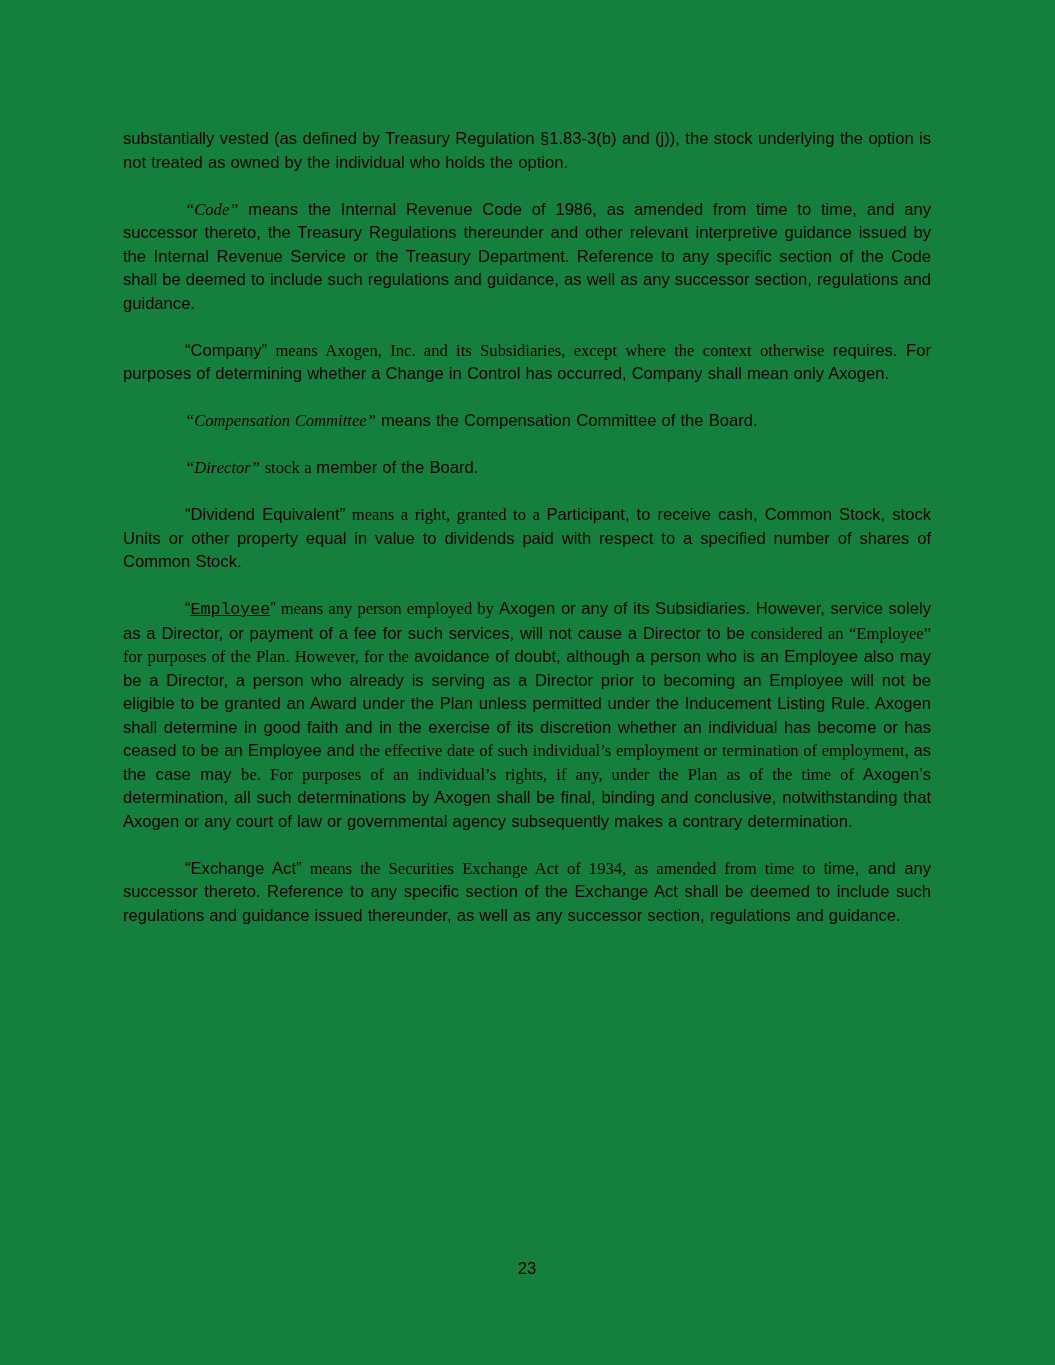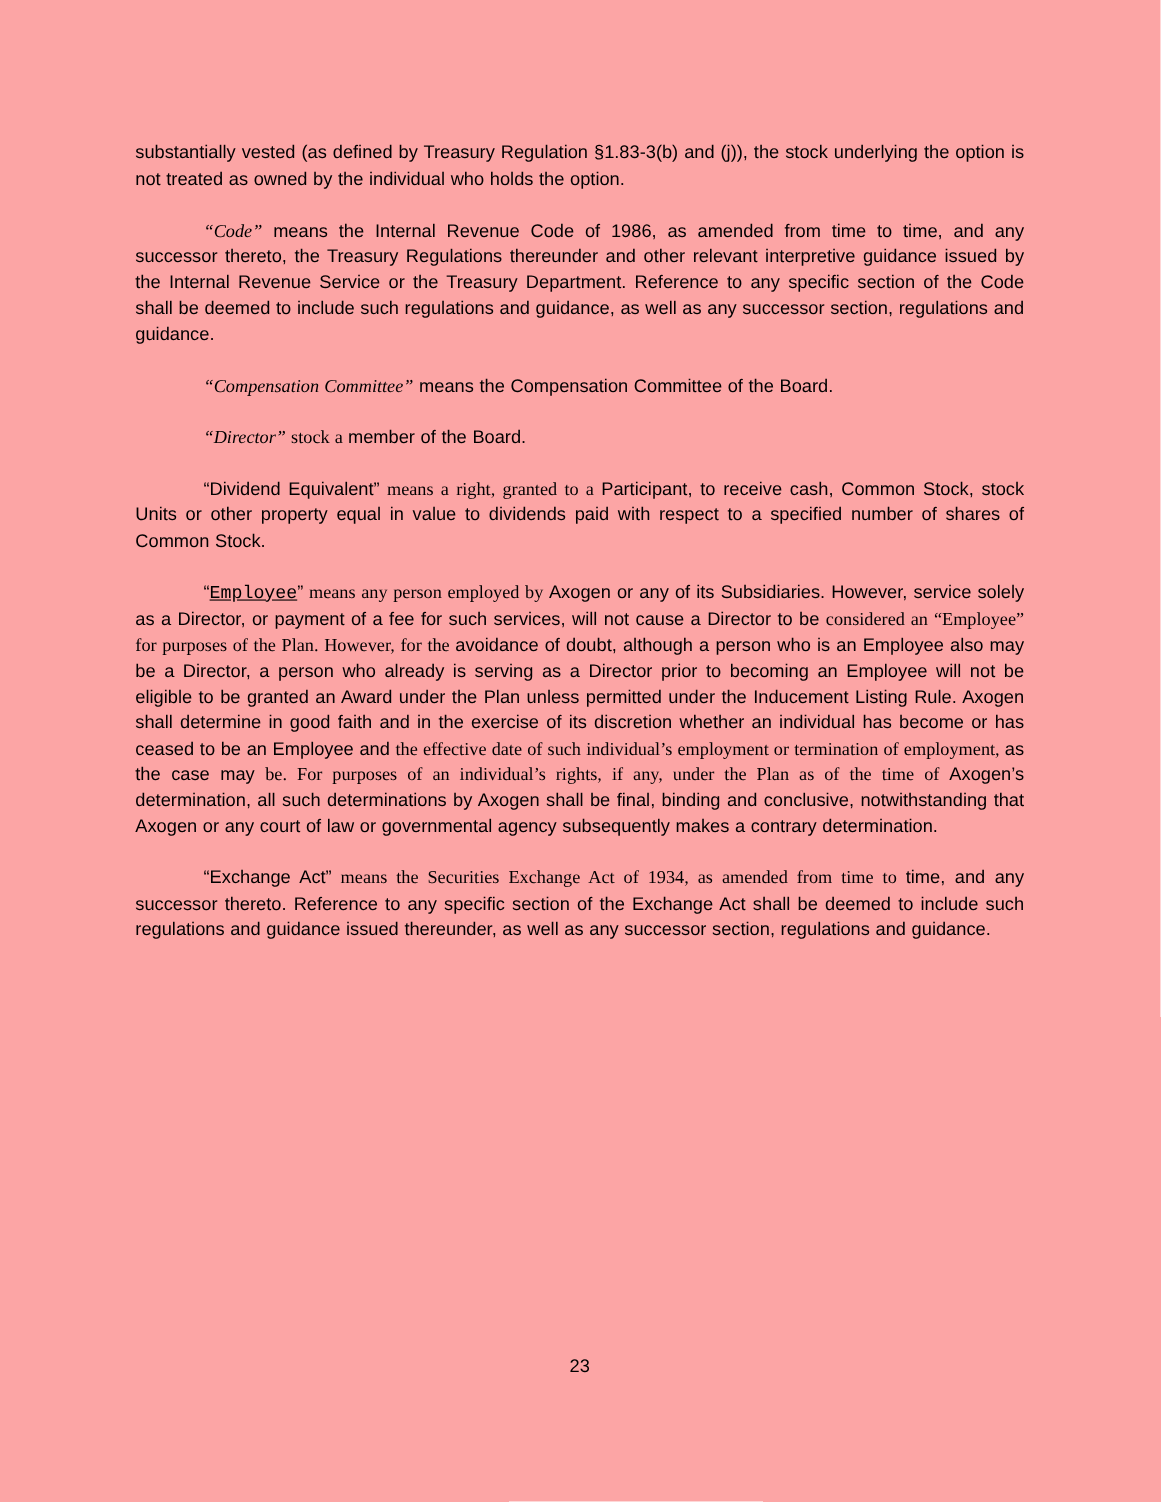--- a/index.html
+++ b/index.html
@@ -1,20 +1,20 @@
 <!DOCTYPE html>
 <html><head>
 <meta charset="utf-8">
 <style>
   html, body { margin: 0; padding: 0; background: #ffffff; }
   .page {
     position: relative;
     width: 1055px;
     height: 1365px;
-    background: #fca5a5;
+    background: #15803d;
     color: #000000;
     overflow: hidden;
   }
   .content {
     position: absolute;
     left: 123px;
     top: 127px;
     width: 808px;
     text-align: justify;
   }
@@ -26,35 +26,36 @@
   }
   .para + .para { margin-top: 23.5px; }
   .para.indent { text-indent: 62px; }
   .seg-sans { font-family: "Liberation Sans", sans-serif; }
   .seg-serif { font-family: "Liberation Serif", serif; }
   .seg-italic-serif { font-family: "Liberation Serif", serif; font-style: italic; }
   .seg-sans-underline { font-family: Liberation Mono, monospace; text-decoration: underline; }
   .page-number {
     position: absolute;
     left: 123px;
-    top: 1230px;
+    top: 1257px;
     width: 808px;
     text-align: center;
     font-family: "Liberation Sans", sans-serif;
     font-size: 16.6px;
     line-height: 23.5px;
   }
 </style>
 </head>
 <body>
 
 <div class="page">
   <div class="content">
       <p class="para"><span class="seg-sans">substantially vested (as defined by Treasury Regulation §1.83-3(b) and (j)), the stock underlying the option is not treated as owned by the individual who holds the option.</span></p>
       <p class="para indent"><span class="seg-italic-serif">“Code”</span><span class="seg-sans"> means the Internal Revenue Code of 1986, as amended from time to time, and any successor thereto, the Treasury Regulations thereunder and other relevant interpretive guidance issued by the Internal Revenue Service or the Treasury Department. Reference to any specific section of the Code shall be deemed to include such regulations and guidance, as well as any successor section, regulations and guidance.</span></p>
+      <p class="para indent"><span class="seg-sans">“Company”</span><span class="seg-serif"> means Axogen, Inc. and its Subsidiaries, except where the context otherwise </span><span class="seg-sans">requires. For purposes of determining whether a Change in Control has occurred, Company shall mean only Axogen.</span></p>
       <p class="para indent"><span class="seg-italic-serif">“Compensation Committee”</span><span class="seg-sans"> means the Compensation Committee of the Board.</span></p>
       <p class="para indent"><span class="seg-italic-serif">“Director”</span><span class="seg-serif"> stock a </span><span class="seg-sans">member of the Board.</span></p>
       <p class="para indent"><span class="seg-sans">“Dividend Equivalent”</span><span class="seg-serif"> means a right, granted to a </span><span class="seg-sans">Participant, to receive cash, Common Stock, stock Units or other property equal in value to dividends paid with respect to a specified number of shares of Common Stock.</span></p>
       <p class="para indent"><span class="seg-sans">“</span><span class="seg-sans-underline">Employee</span><span class="seg-sans">”</span><span class="seg-serif"> means any person employed by </span><span class="seg-sans">Axogen or any of its Subsidiaries. However, service solely as a Director, or payment of a fee for such services, will not cause a Director to be </span><span class="seg-serif">considered an “Employee” for purposes of the Plan. However, for the </span><span class="seg-sans">avoidance of doubt, although a person who is an Employee also may be a Director, a person who already is serving as a Director prior to becoming an Employee will not be eligible to be granted an Award under the Plan unless permitted under the Inducement Listing Rule. Axogen shall determine in good faith and in the exercise of its discretion whether an individual has become or has ceased to be an Employee and </span><span class="seg-serif">the effective date of such individual’s employment or termination of employment, </span><span class="seg-sans">as the case may </span><span class="seg-serif">be. For purposes of an individual’s rights, if any, under the Plan as of the time of </span><span class="seg-sans">Axogen’s determination, all such determinations by Axogen shall be final, binding and conclusive, notwithstanding that Axogen or any court of law or governmental agency subsequently makes a contrary determination.</span></p>
       <p class="para indent"><span class="seg-sans">“Exchange Act”</span><span class="seg-serif"> means the Securities Exchange Act of 1934, as amended from time to </span><span class="seg-sans">time, and any successor thereto. Reference to any specific section of the Exchange Act shall be deemed to include such regulations and guidance issued thereunder, as well as any successor section, regulations and guidance.</span></p>
     </div>
   <div class="page-number">23</div>
 </div>
 
 </body></html>

